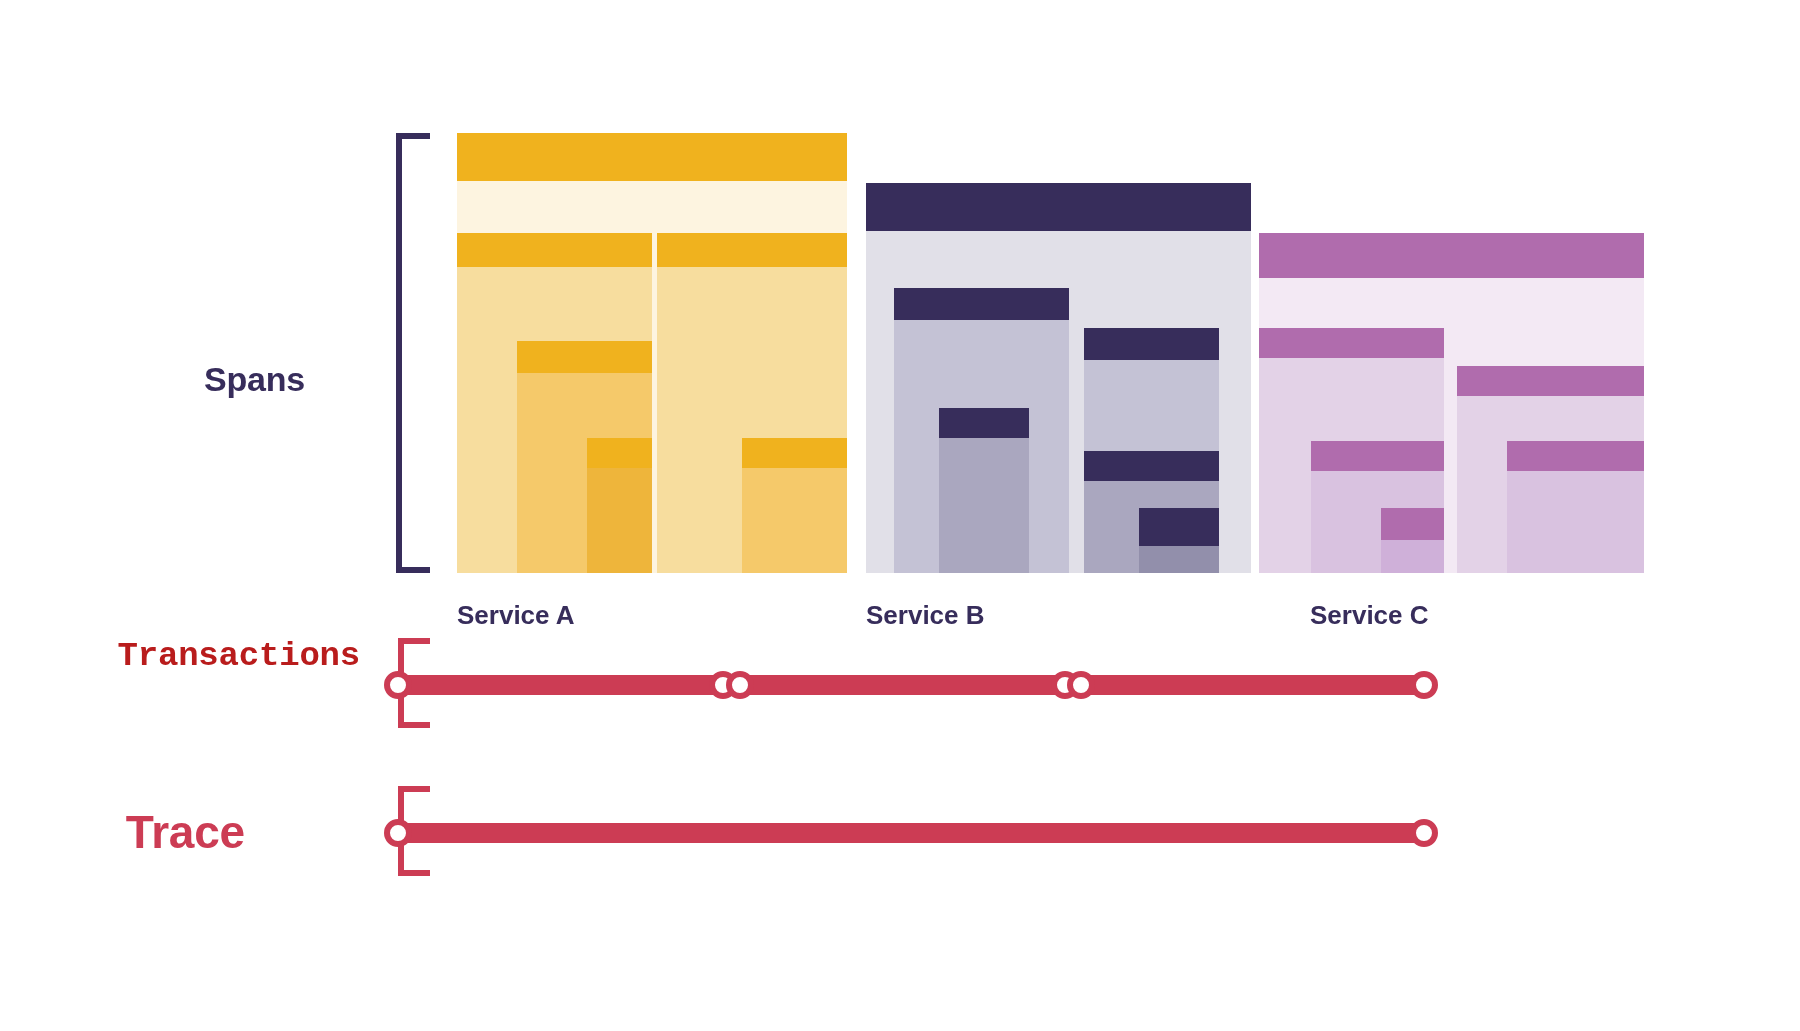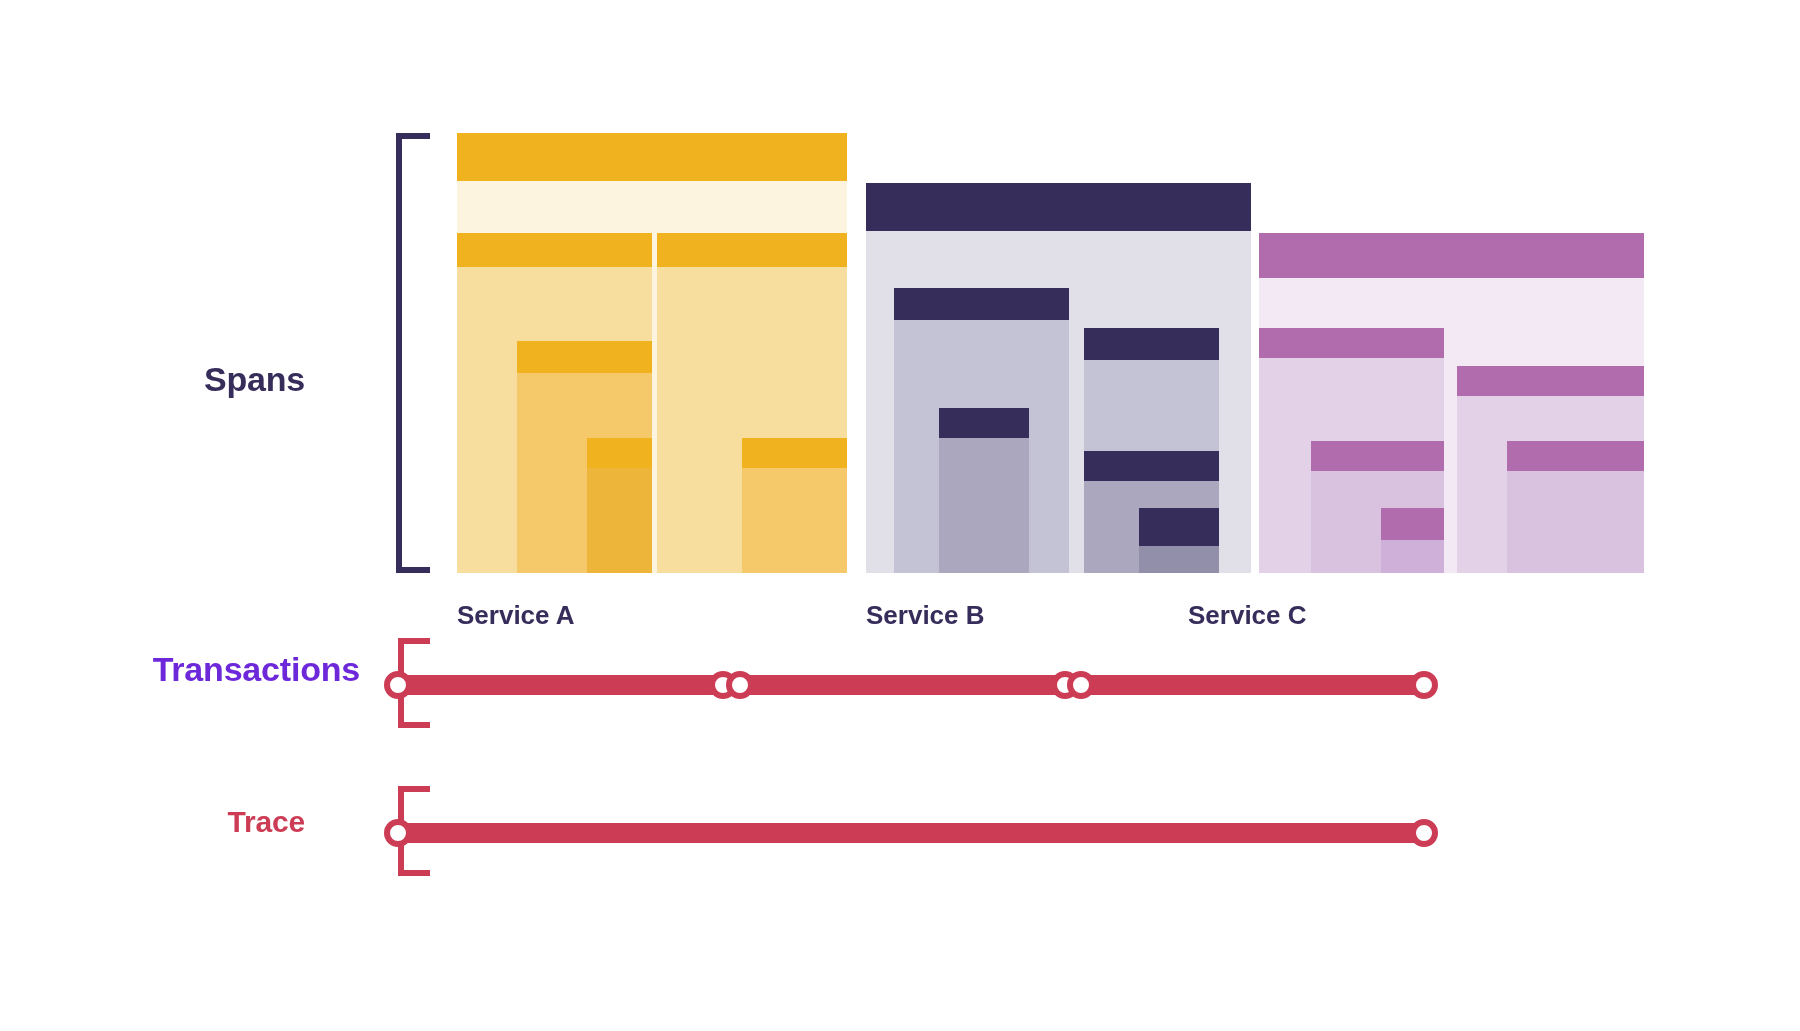--- a/index.html
+++ b/index.html
@@ -30,28 +30,29 @@
     letter-spacing: -0.2px;
   }
   #label-spans {
     right: 1495px;
     top: 360px;
     font-size: 34px;
     color: #372d5b;
   }
   #label-transactions {
     right: 1440px;
-    top: 650px;
+    top: 637px;
     font-size: 34px;
-    color: #6d28d9;
+    color: #b91c1c;
+    font-family: Liberation Mono, monospace;
   }
   #label-trace {
-    right: 1495px;
+    right: 1555px;
     top: 805px;
-    font-size: 30px;
+    font-size: 46px;
     color: #cc3c54;
   }
 
   
   .bracket {
     position: absolute;
     box-sizing: border-box;
     border-style: solid;
     border-right: none;
   }
@@ -193,21 +194,21 @@
             <div class="span-head" style="position: absolute; left: 0px; top: 0px; width: 100%; height: 30px; background: rgb(176, 108, 173);"></div>
           </div>
           <div class="span-bar" style="left: 122px; top: 275px; width: 63px; height: 65px; background: rgb(207, 176, 217); z-index: 30;">
             <div class="span-head" style="position: absolute; left: 0px; top: 0px; width: 100%; height: 32px; background: rgb(176, 108, 173);"></div>
           </div>
         </div>
       </div>
     <div id="service-captions">
         <div class="service-caption" style="left: 457px; width: 390px; top: 600px;">Service A</div>
         <div class="service-caption" style="left: 866px; width: 385px; top: 600px;">Service B</div>
-        <div class="service-caption" style="left: 1188px; width: 385px; top: 600px;">Service C</div>
+        <div class="service-caption" style="left: 1310px; width: 385px; top: 600px;">Service C</div>
       </div>
   </div>
 
   <div id="label-transactions" class="row-label">Transactions</div>
 
   <div id="bracket-transactions" class="bracket"></div>
 
   <div class="track" id="transactions-track" style="left:0; top:669px; width:1800px; height:40px;">
       <div class="track-line" style="left: 398px; width: 325px; top: 6px; background: rgb(204, 60, 84);"></div>
       <div class="node" style="left: 384px; top: 2px; border-color: rgb(204, 60, 84); background: rgb(255, 255, 255);"></div>

